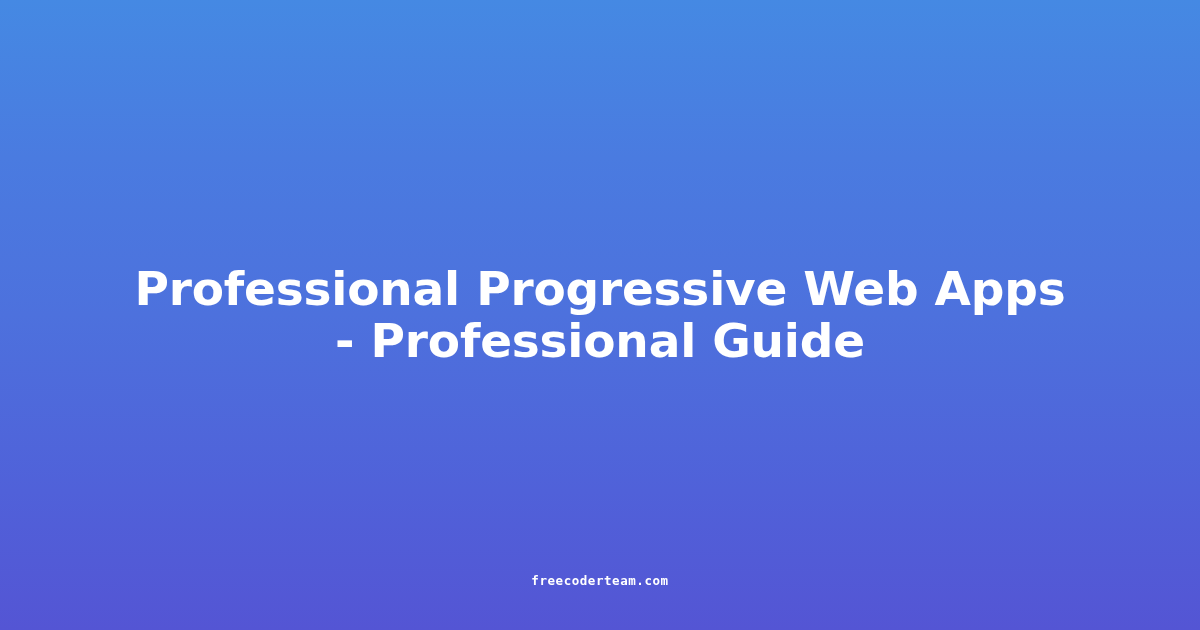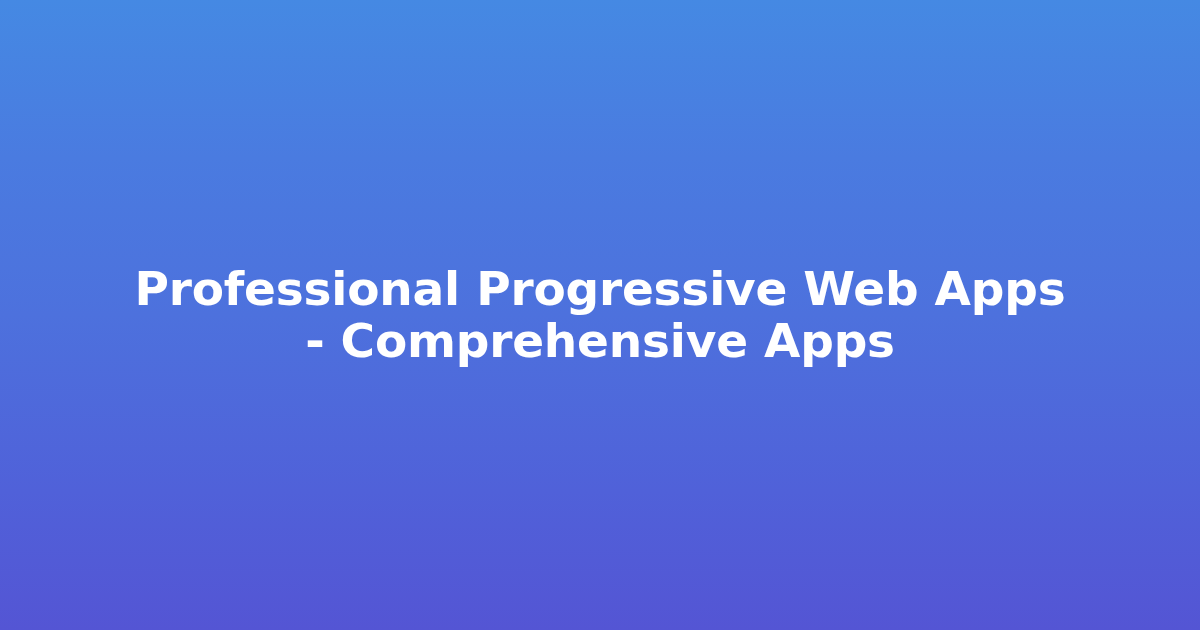--- a/index.html
+++ b/index.html
@@ -63,17 +63,20 @@
     letter-spacing: 0.55px;
     line-height: 1;
   }
 </style>
 </head>
 <body>
 
 <div class="card">
 
   <div class="title-block">
-    <h1 class="card-title">Professional Progressive Web Apps - Comprehensive Apps</h1>
+    <h1 class="card-title">Professional Progressive Web Apps - Professional Guide</h1>
   </div>
 
+  <div class="footer">
+    <span class="footer-site">freecoderteam.com</span>
+  </div>
 
 </div>
 
 </body></html>

